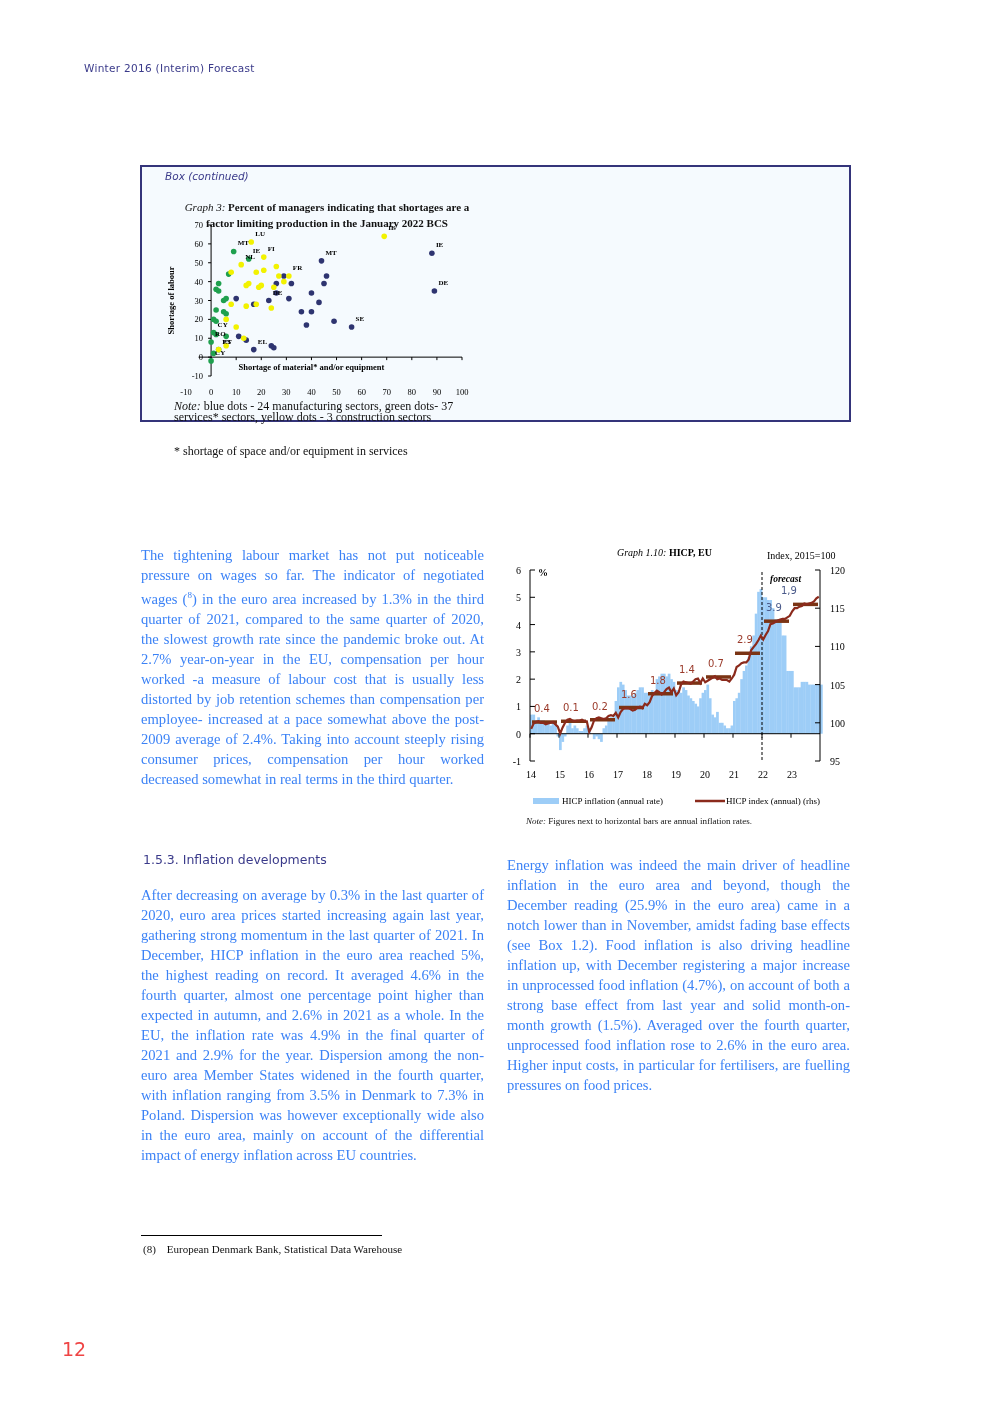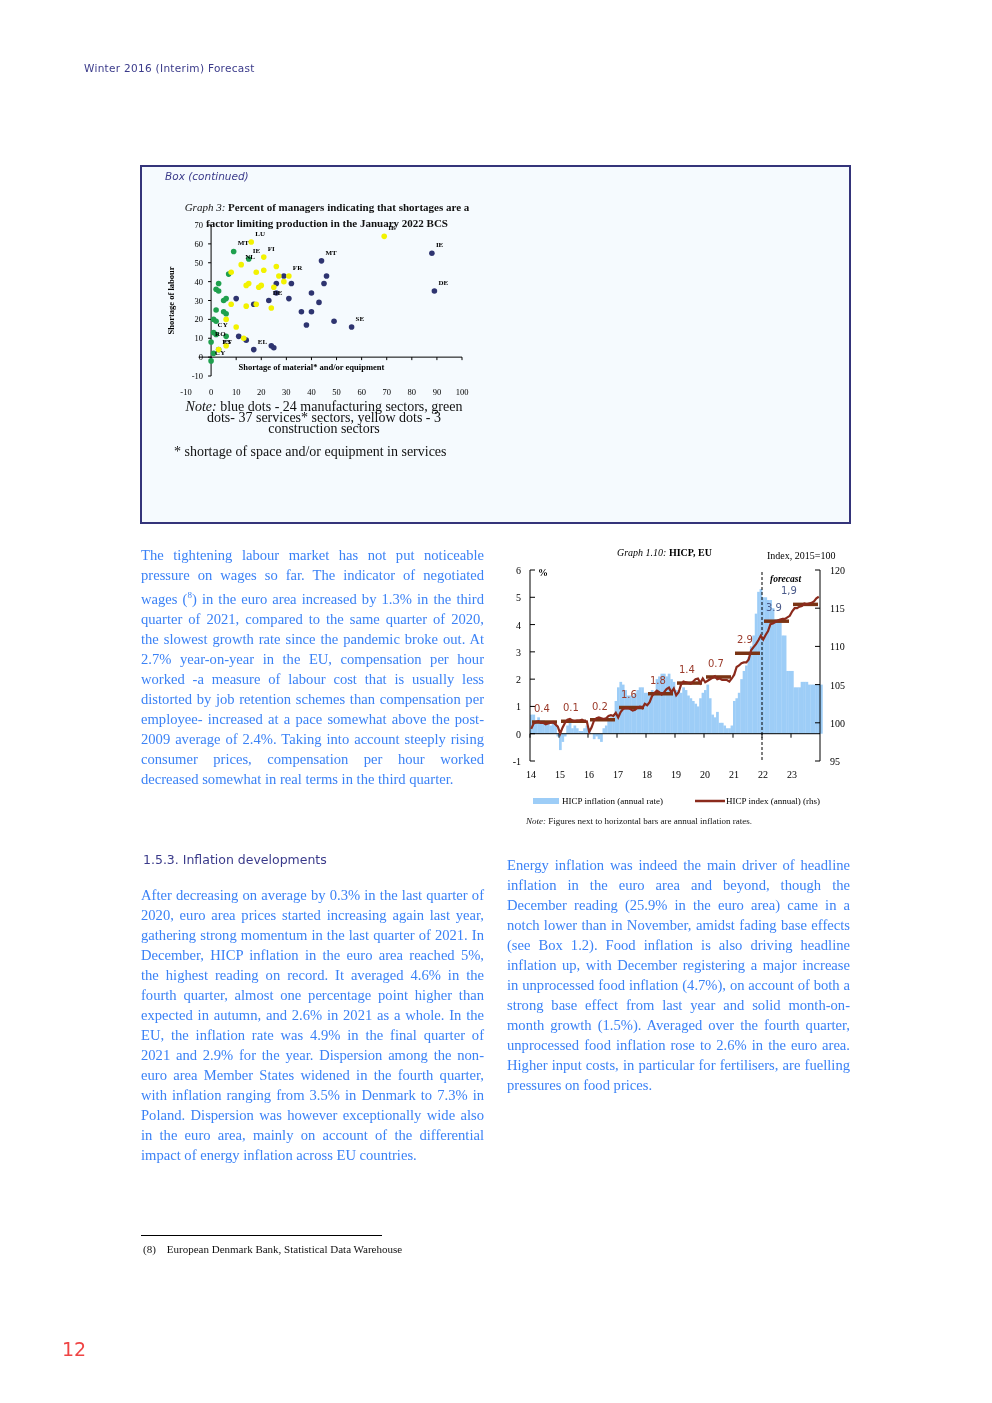--- a/index.html
+++ b/index.html
@@ -1,23 +1,23 @@
 <!DOCTYPE html>
 <html><head>
 <meta charset="utf-8">
 <style>
   * { box-sizing: border-box; margin: 0; padding: 0; }
   body { width: 992px; height: 1403px; background: #ffffff; position: relative; font-family: "DejaVu Serif", serif; color: #111; overflow: hidden; }
   .running-head { position: absolute; left: 84px; top: 62px; font-family: "DejaVu Sans", sans-serif; font-size: 10.5px; color: #3a3a8a; letter-spacing: 0.3px; }
-  .box { position: absolute; left: 140px; top: 165px; width: 711px; height: 359px; border: 2px solid #34347a; background: #f5fafe; }
+  .box { position: absolute; left: 140px; top: 165px; width: 711px; height: 257px; border: 2px solid #34347a; background: #f5fafe; }
   .box-title { position: absolute; left: 23px; top: 3px; font-family: "DejaVu Sans", sans-serif; font-style: italic; font-size: 10.5px; color: #3a3a8a; }
   .chart-title { position: absolute; left: 30px; top: 32px; width: 310px; text-align: center; font-size: 11px; line-height: 16px; font-family: "Liberation Serif", serif; }
   .chart-title b { font-weight: bold; }
   #scatter { position: absolute; left: 20px; top: 50px; }
-  .note { position: absolute; font-family: "Liberation Serif", serif; font-size: 14px; line-height: 11px; color: #111; text-align: center; }
+  .note { position: absolute; font-family: "Liberation Serif", serif; font-size: 12px; line-height: 11px; color: #111; }
   .body-text { position: absolute; font-family: "Liberation Serif", serif; font-size: 14.6px; line-height: 20px; text-align: justify; color: #3b82f6; }
   .section-head { position: absolute; left: 143px; top: 852px; font-family: "DejaVu Sans", sans-serif; font-size: 12.5px; color: #3a3a8a; }
   .fn-rule { position: absolute; left: 141px; top: 1235px; width: 241px; border-top: 1px solid #000; }
   .footnote { position: absolute; left: 143px; top: 1243px; font-family: "Liberation Serif", serif; font-size: 11px; }
   .page-num { position: absolute; left: 62px; top: 1338px; font-family: "DejaVu Sans", sans-serif; font-size: 19px; color: #ef4444; }
   #hicp { position: absolute; left: 505px; top: 543px; }
   .hicp-note { position: absolute; left: 518px; top: 816px; font-family: "Liberation Serif", serif; font-size: 9px; margin-left: 8px; }
   sup { font-size: 9px; }
 </style>
 </head>

